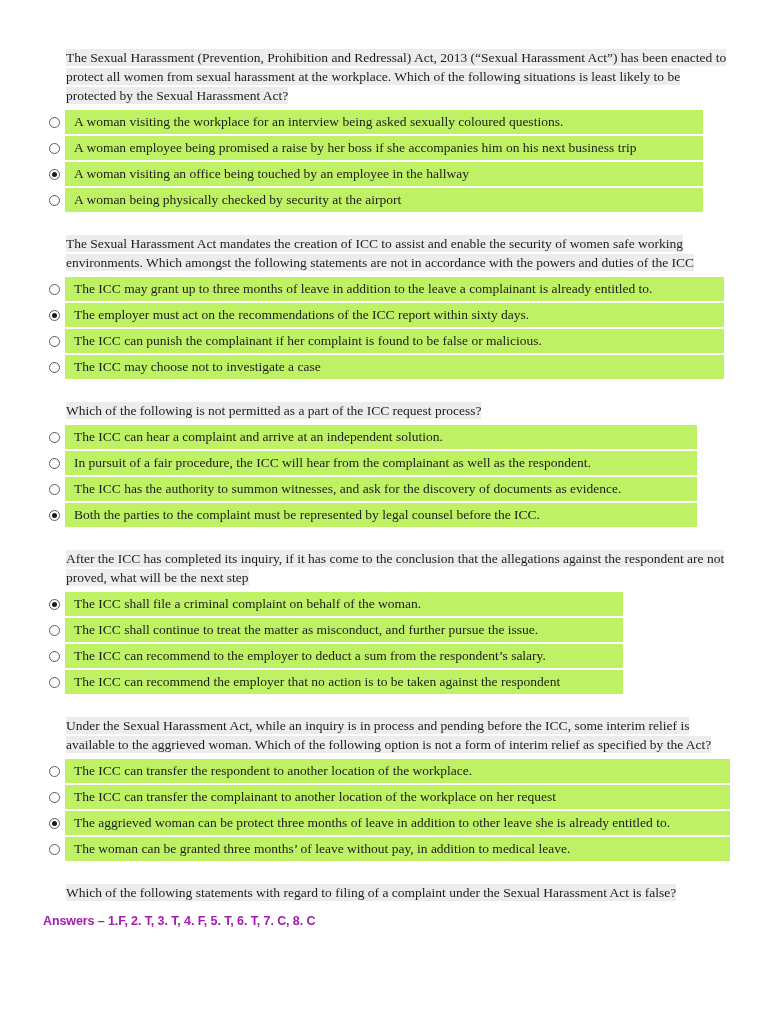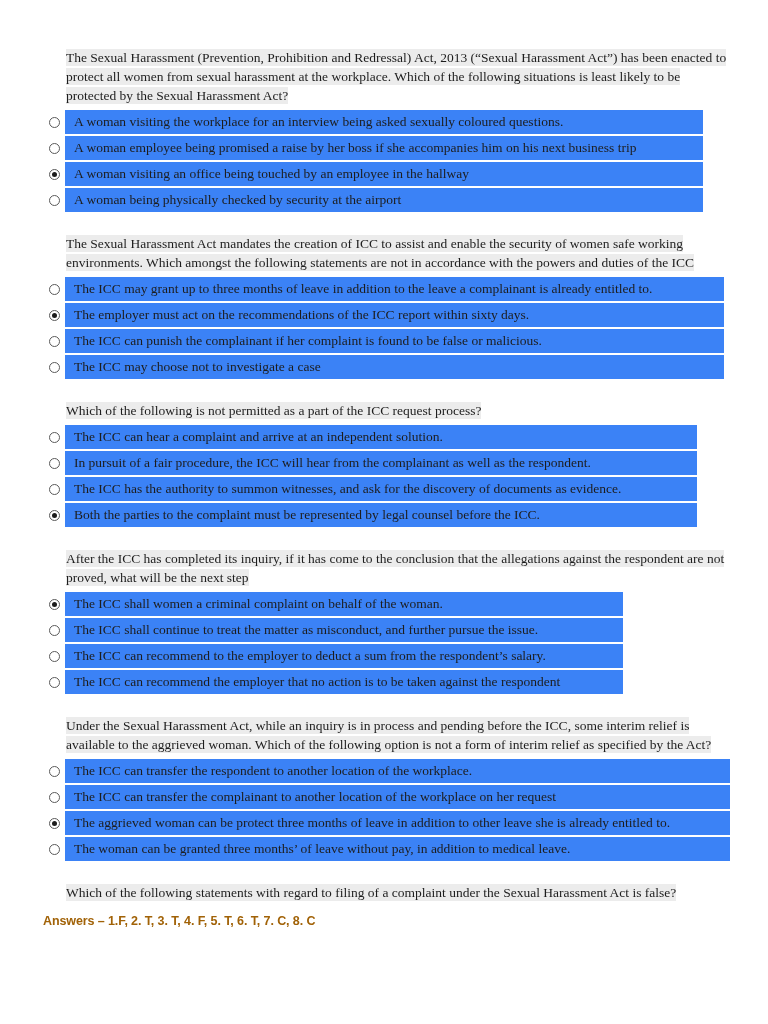--- a/index.html
+++ b/index.html
@@ -24,21 +24,21 @@
     margin-left: 23px;
   }
   .q-text .hl {
     background: #ececec;
     padding: 1px 0;
   }
   .options { }
   .option {
     display: flex;
     align-items: stretch;
-    background: #3b82f6;
+    background: #bef264;
     min-height: 24px;
     margin-bottom: 2px;
   }
   .radio-cell {
     width: 22px;
     flex: 0 0 22px;
     background: #ffffff;
     display: flex;
     align-items: center;
     justify-content: center;
@@ -65,21 +65,21 @@
     padding: 3px 8px 3px 9px;
     align-self: center;
   }
   .q6 { margin-top: 10px; margin-bottom: 0; }
   .q6 .q-text { margin-bottom: 12px; font-family: Liberation Serif, serif; }
   .answers {
     font-family: "Liberation Sans", sans-serif;
     font-weight: bold;
     font-size: 12.5px;
     letter-spacing: -0.1px;
-    color: #a16207;
+    color: #a21caf;
     margin-top: 4px;
   }
 </style>
 </head>
 <body>
 
 <div class="page">
 
   <section class="question">
     <p class="q-text"><span class="hl">The Sexual Harassment (Prevention, Prohibition and Redressal) Act, 2013 (“Sexual Harassment Act”) has been enacted to protect all women from sexual harassment at the workplace. Which of the following situations is least likely to be protected by the Sexual Harassment Act?</span></p>
@@ -171,21 +171,21 @@
     </div>
   </section>
 
   <section class="question">
     <p class="q-text"><span class="hl">After the ICC has completed its inquiry, if it has come to the conclusion that the allegations against the respondent are not proved, what will be the next step</span></p>
     <div class="options" style="width:580px">
       <div class="option">
         <span class="radio-cell">
             <span class="radio selected"></span>
           </span>
-        <span class="option-label">The ICC shall women a criminal complaint on behalf of the woman.</span>
+        <span class="option-label">The ICC shall file a criminal complaint on behalf of the woman.</span>
       </div>
       <div class="option">
         <span class="radio-cell">
             <span class="radio"></span>
           </span>
         <span class="option-label">The ICC shall continue to treat the matter as misconduct, and further pursue the issue.</span>
       </div>
       <div class="option">
         <span class="radio-cell">
             <span class="radio"></span>

